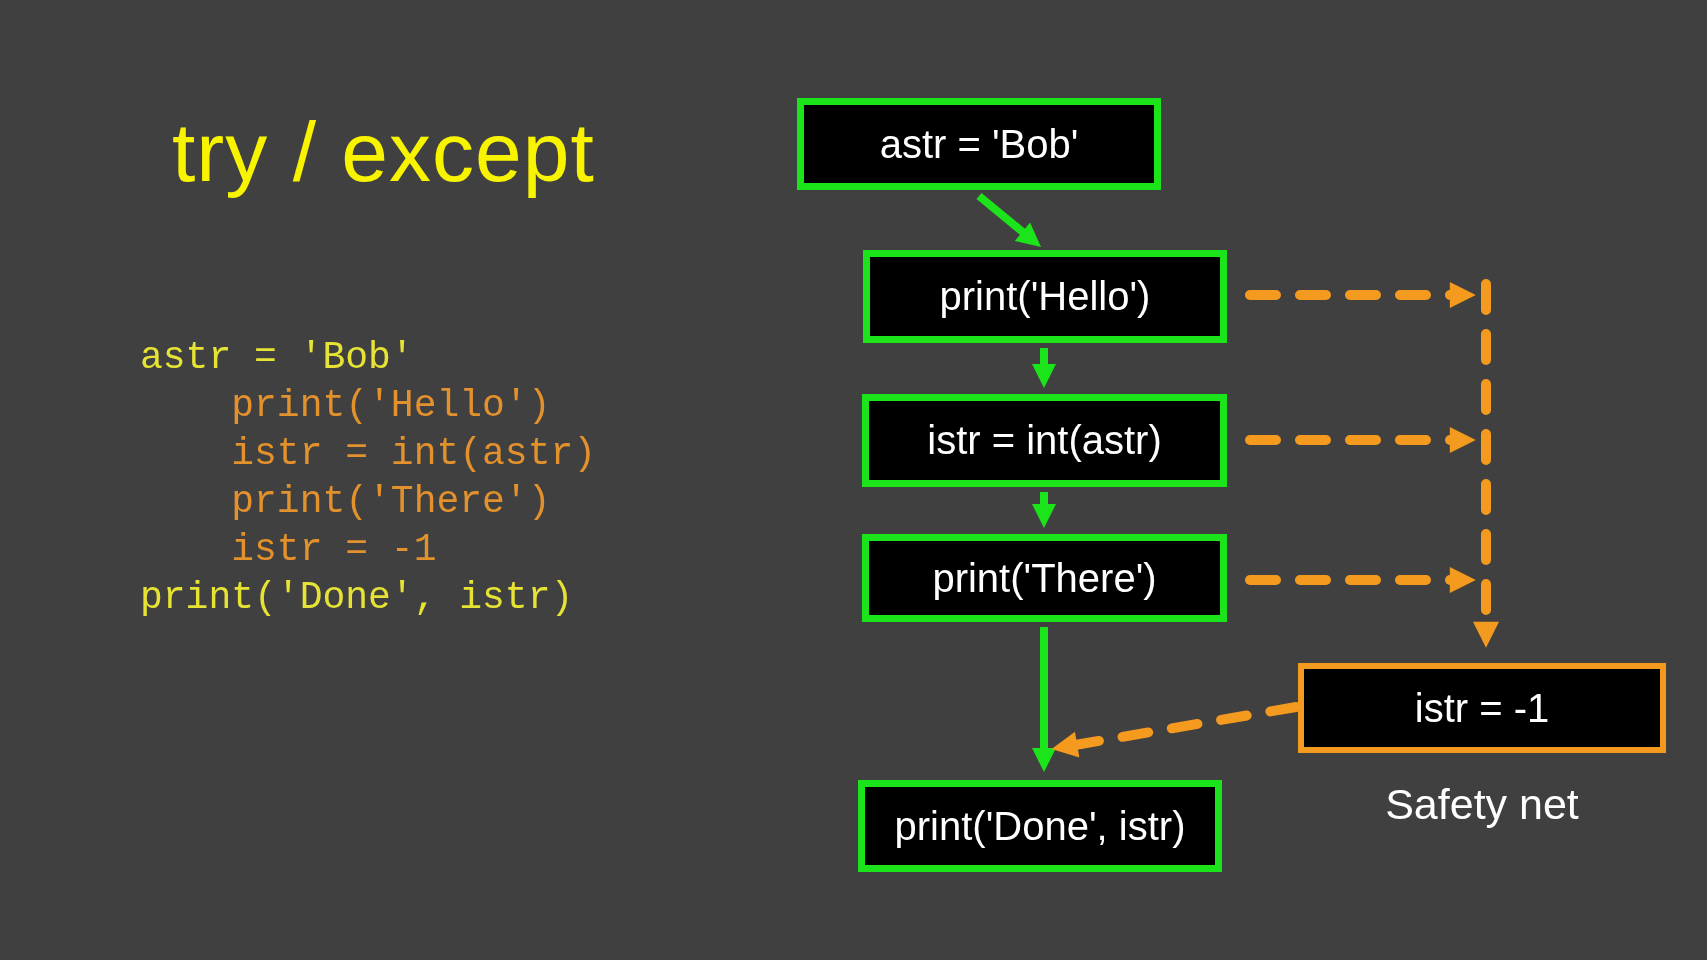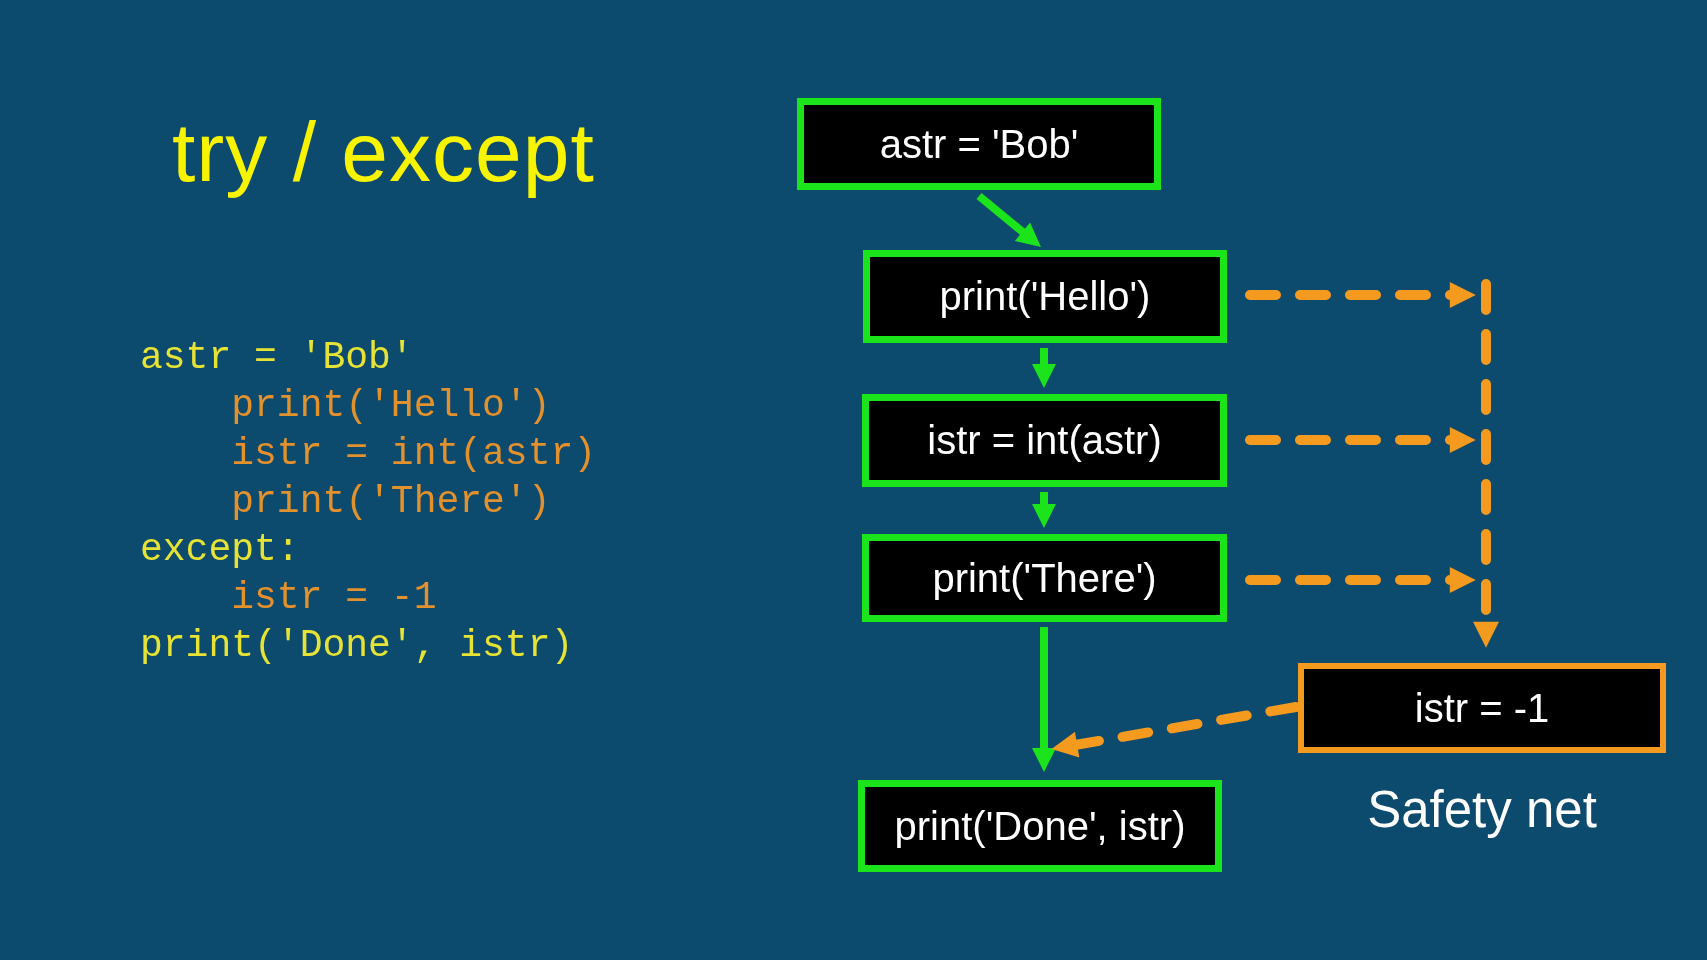--- a/index.html
+++ b/index.html
@@ -4,21 +4,21 @@
 <style>
   html, body {
     margin: 0;
     padding: 0;
     background: #000000;
   }
   #slide {
     position: relative;
     width: 1707px;
     height: 960px;
-    background: #0c4a6e;
+    background: #404040;
     overflow: hidden;
     font-family: "Liberation Sans", sans-serif;
   }
   #title {
     position: absolute;
     left: 172px;
     top: 104px;
     font-size: 84px;
     font-weight: 400;
     color: #f8f400;
@@ -71,37 +71,36 @@
     stroke-linecap: round;
     fill: none;
   }
   #safety-net {
     position: absolute;
     left: 1298px;
     top: 780px;
     width: 368px;
     text-align: center;
     color: #ffffff;
-    font-size: 51px;
+    font-size: 43px;
     white-space: pre;
   }
 </style>
 </head>
 <body>
 
 <div id="slide">
 
   <div id="title">try / except</div>
 
   <div id="code">
     <div class="code-line code-yellow">astr = 'Bob'</div>
     <div class="code-line code-orange">    print('Hello')</div>
     <div class="code-line code-orange">    istr = int(astr)</div>
     <div class="code-line code-orange">    print('There')</div>
-    <div class="code-line code-yellow">except:</div>
     <div class="code-line code-orange">    istr = -1</div>
     <div class="code-line code-yellow"></div>
     <div class="code-line code-yellow">print('Done', istr)</div>
   </div>
 
   <svg id="arrows" viewBox="0 0 1707 960" xmlns="http://www.w3.org/2000/svg">
     <defs>
       <marker id="ah-green" viewBox="0 0 12 12" markerWidth="26" markerHeight="24" markerUnits="userSpaceOnUse" refX="1" refY="6" orient="auto">
         <path d="M0,0 L12,6 L0,12 Z" fill="#1be41b"></path>
       </marker>

